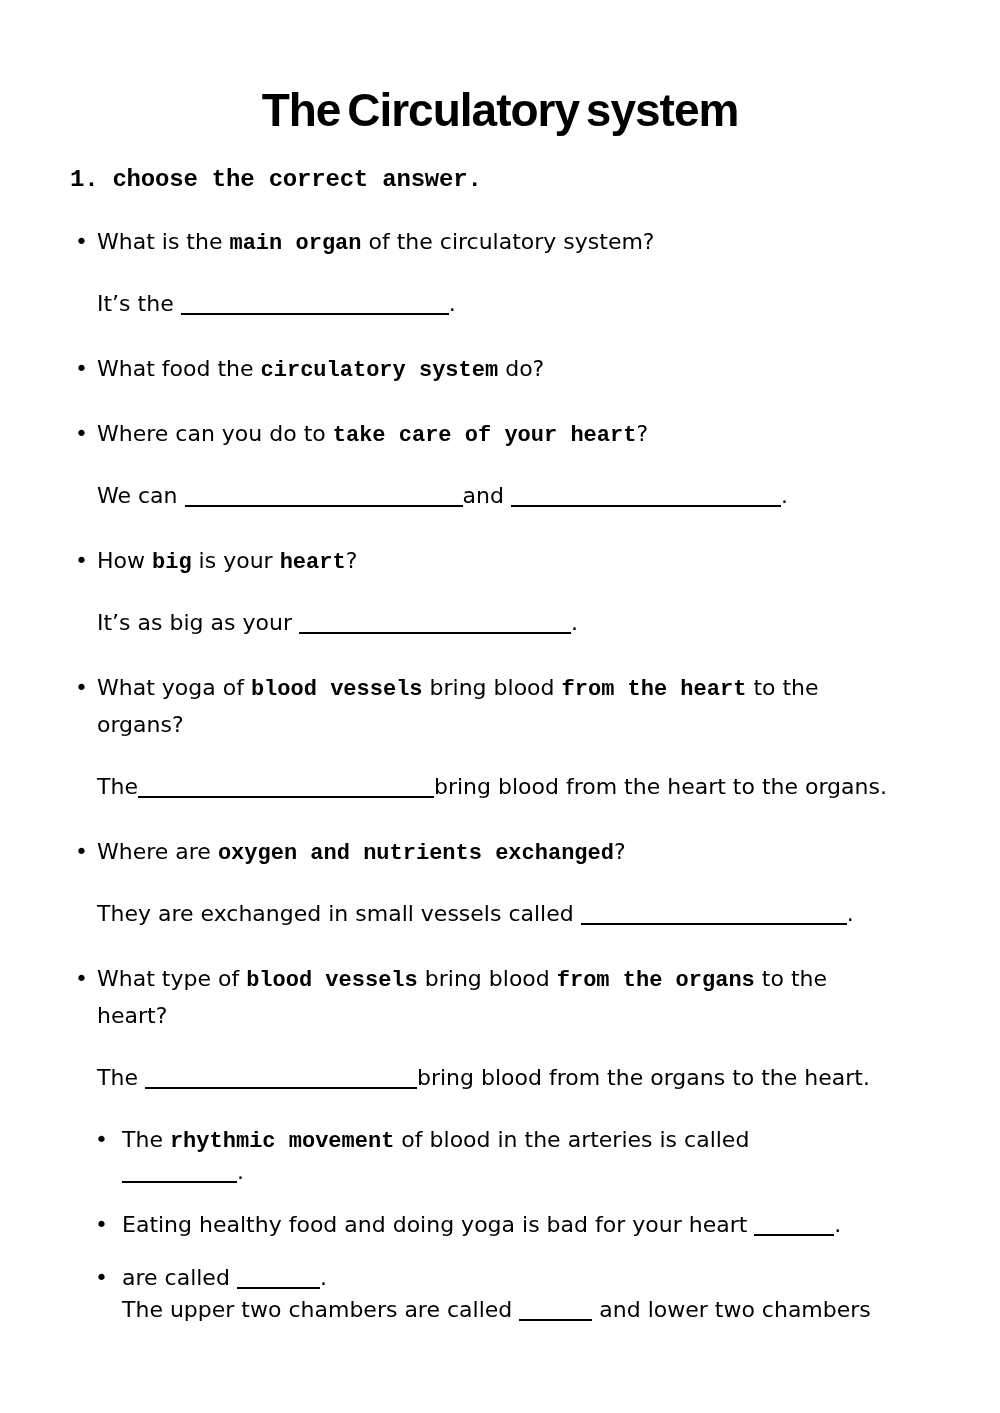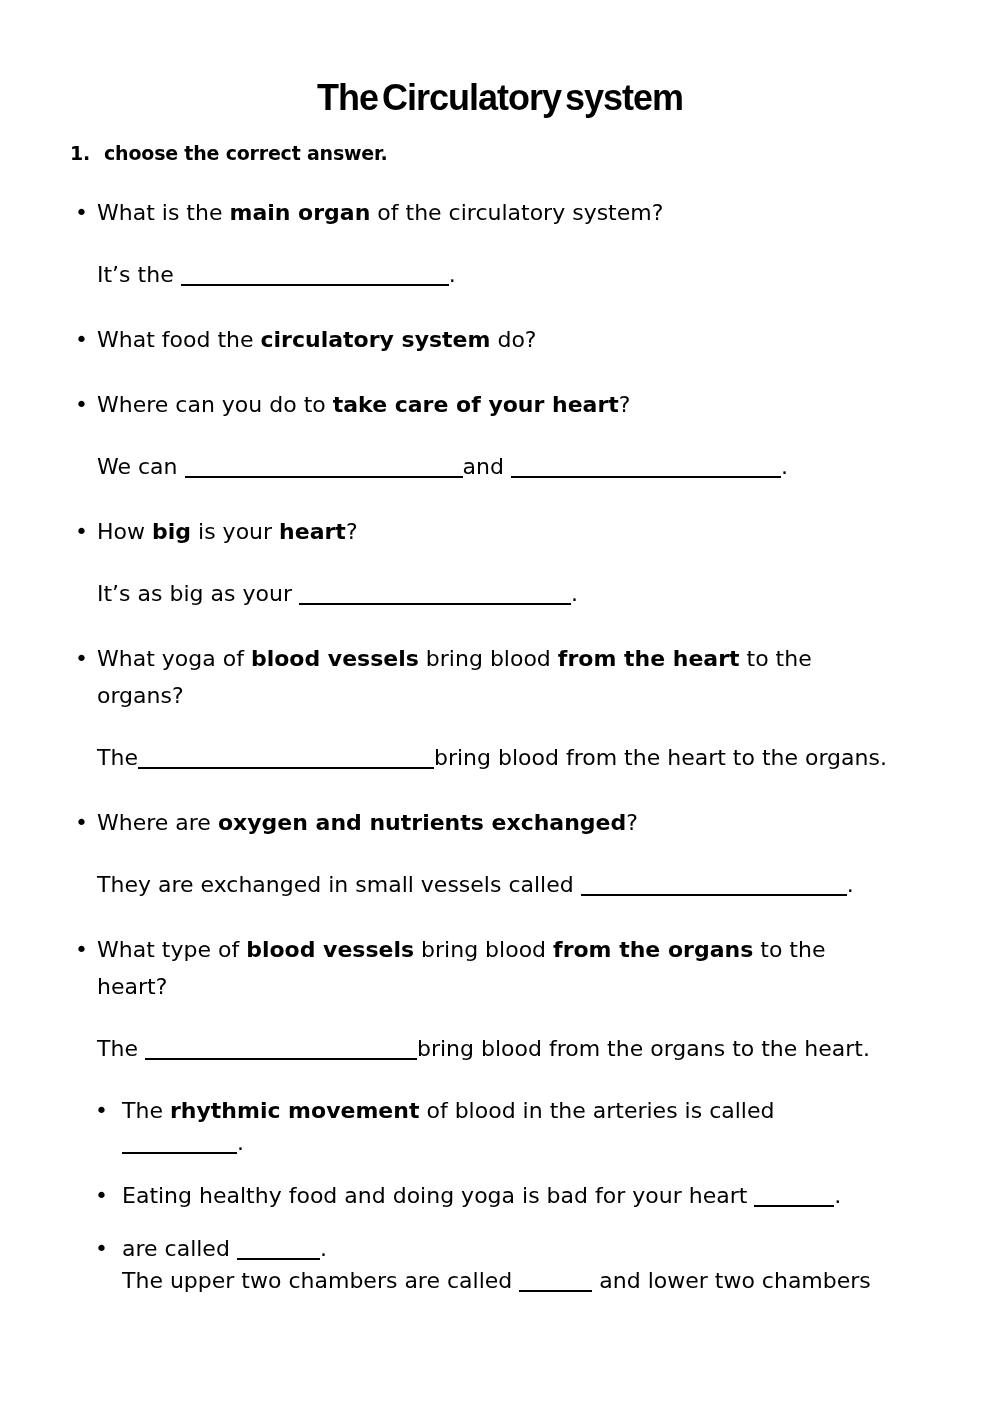--- a/index.html
+++ b/index.html
@@ -13,30 +13,31 @@
     position: relative;
     font-family: "DejaVu Sans", sans-serif;
     color: #000000;
     overflow: hidden;
   }
   .page-title {
     text-align: center;
     padding-top: 54px;
     font-family: "Liberation Sans", sans-serif;
     font-weight: 700;
-    font-size: 36px;
+    font-size: 46px;
     letter-spacing: -1px;
     word-spacing: -5px;
     line-height: 1.1;
   }
   .section-heading {
     margin: 20px 0 0 70px;
     font-weight: 700;
-    font-size: 19px;
+    font-size: 24px;
     letter-spacing: -0.2px;
+    font-family: Liberation Mono, monospace;
   }
   .section-heading .num {
     display: inline-block;
     margin-right: 14px;
   }
   .questions {
     margin-top: 30px;
     font-size: 22px;
   }
   .qa-item {
@@ -57,20 +58,21 @@
   .line {
     white-space: nowrap;
     line-height: 37px;
     height: 37px;
   }
   .a-line {
     margin-top: 25px;
   }
   .b {
     font-weight: 700;
+    font-family: Liberation Mono, monospace;
   }
   .blank {
     display: inline-block;
     height: 1px;
     border-bottom: 2px solid #000000;
     vertical-align: -4px;
   }
   .sub-questions {
     font-size: 22px;
   }

